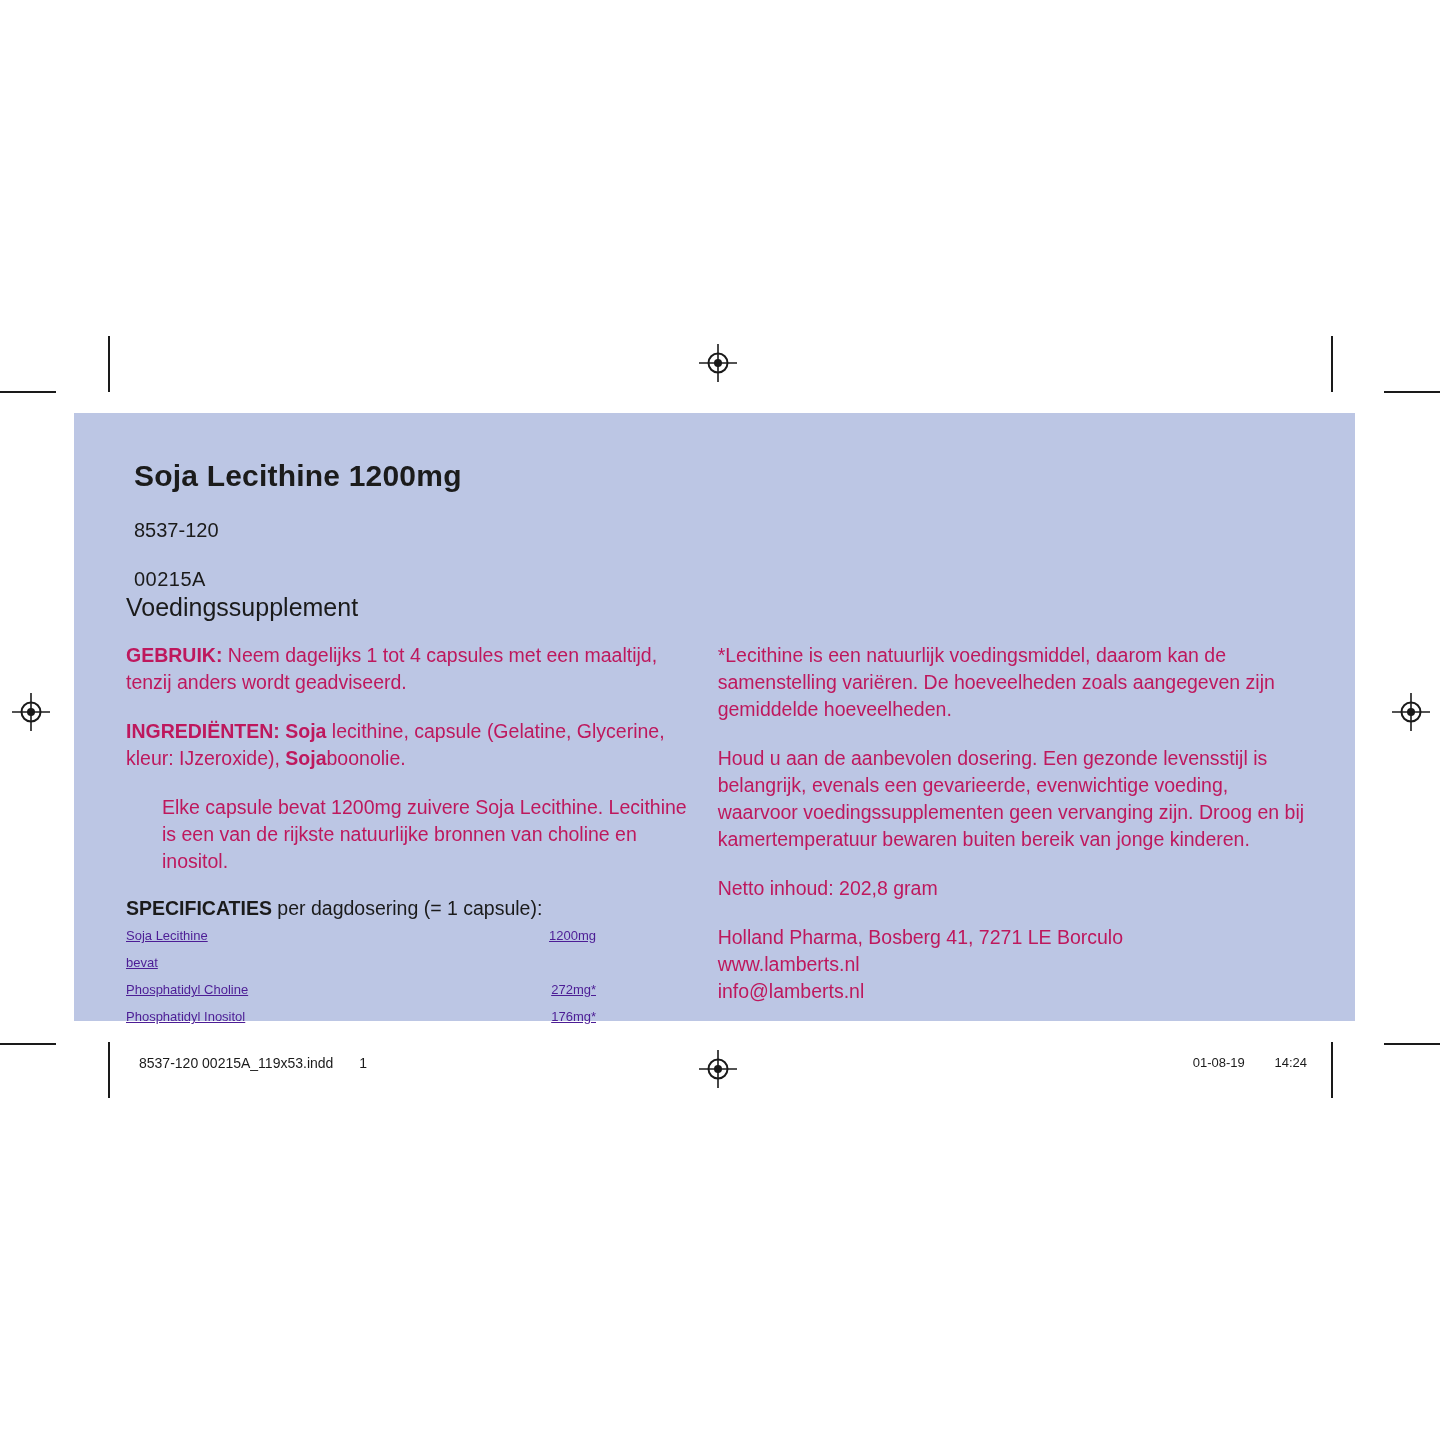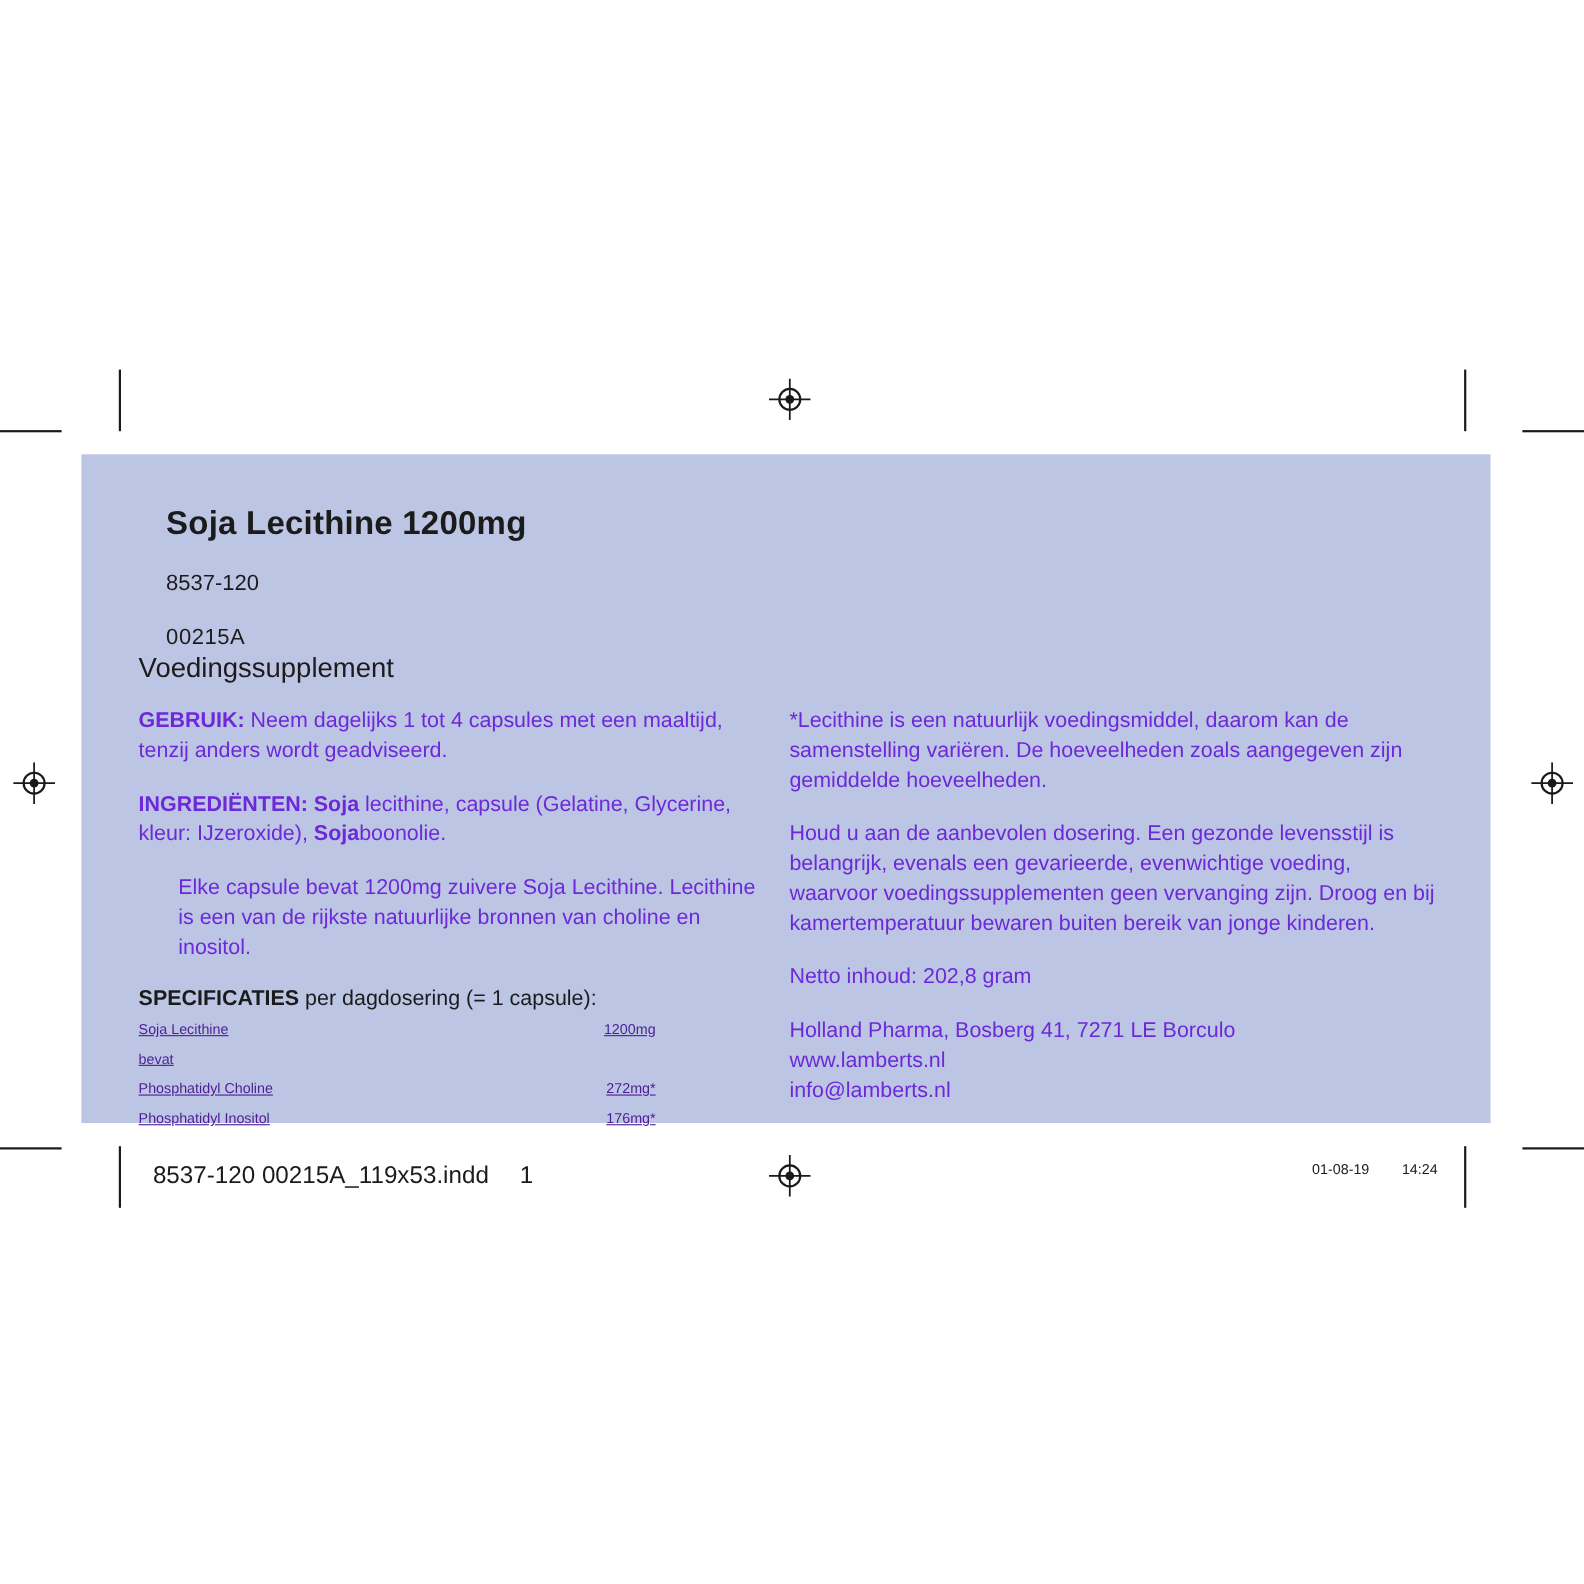--- a/index.html
+++ b/index.html
@@ -62,38 +62,38 @@
     font-weight: bold;
     color: #1b1b1b;
     letter-spacing: 0.2px;
     white-space: nowrap;
   }
   .code1, .code2 {
     font-size: 20px;
     color: #1b1b1b;
     white-space: nowrap;
   }
-  .code2 { margin-left: 25px; letter-spacing: 0.5px; }
+  .code2 { margin-left: 8px; letter-spacing: 0.5px; }
   .subtitle {
     font-size: 25px;
     color: #1b1b1b;
     margin-top: 2px;
   }
 
   .cols {
     display: flex;
     margin-top: 20px;
   }
   .col-left { width: 600px; padding-right: 18px; }
   .col-right { width: 600px; }
 
   p.blk {
     font-size: 19.5px;
     line-height: 27px;
-    color: #6d28d9;
+    color: #be185d;
     margin: 0 0 22px 0;
   }
   p.blk.tight { margin-bottom: 20px; margin-left: 36px; }
   p.blk b { font-weight: bold; }
 
   .spec-head {
     font-size: 19.5px;
     line-height: 27px;
     color: #1b1b1b;
     margin: 0;
@@ -117,21 +117,21 @@
     text-align: right;
     width: 150px;
     white-space: nowrap;
   }
 
   
   .slug-left {
     position: absolute;
     left: 139px;
     top: 1055px;
-    font-size: 22px;
+    font-size: 14px;
     color: #1b1b1b;
     white-space: nowrap;
   }
   .slug-right {
     position: absolute;
     right: 133px;
     top: 1055px;
     font-size: 13px;
     color: #1b1b1b;
     white-space: nowrap;

